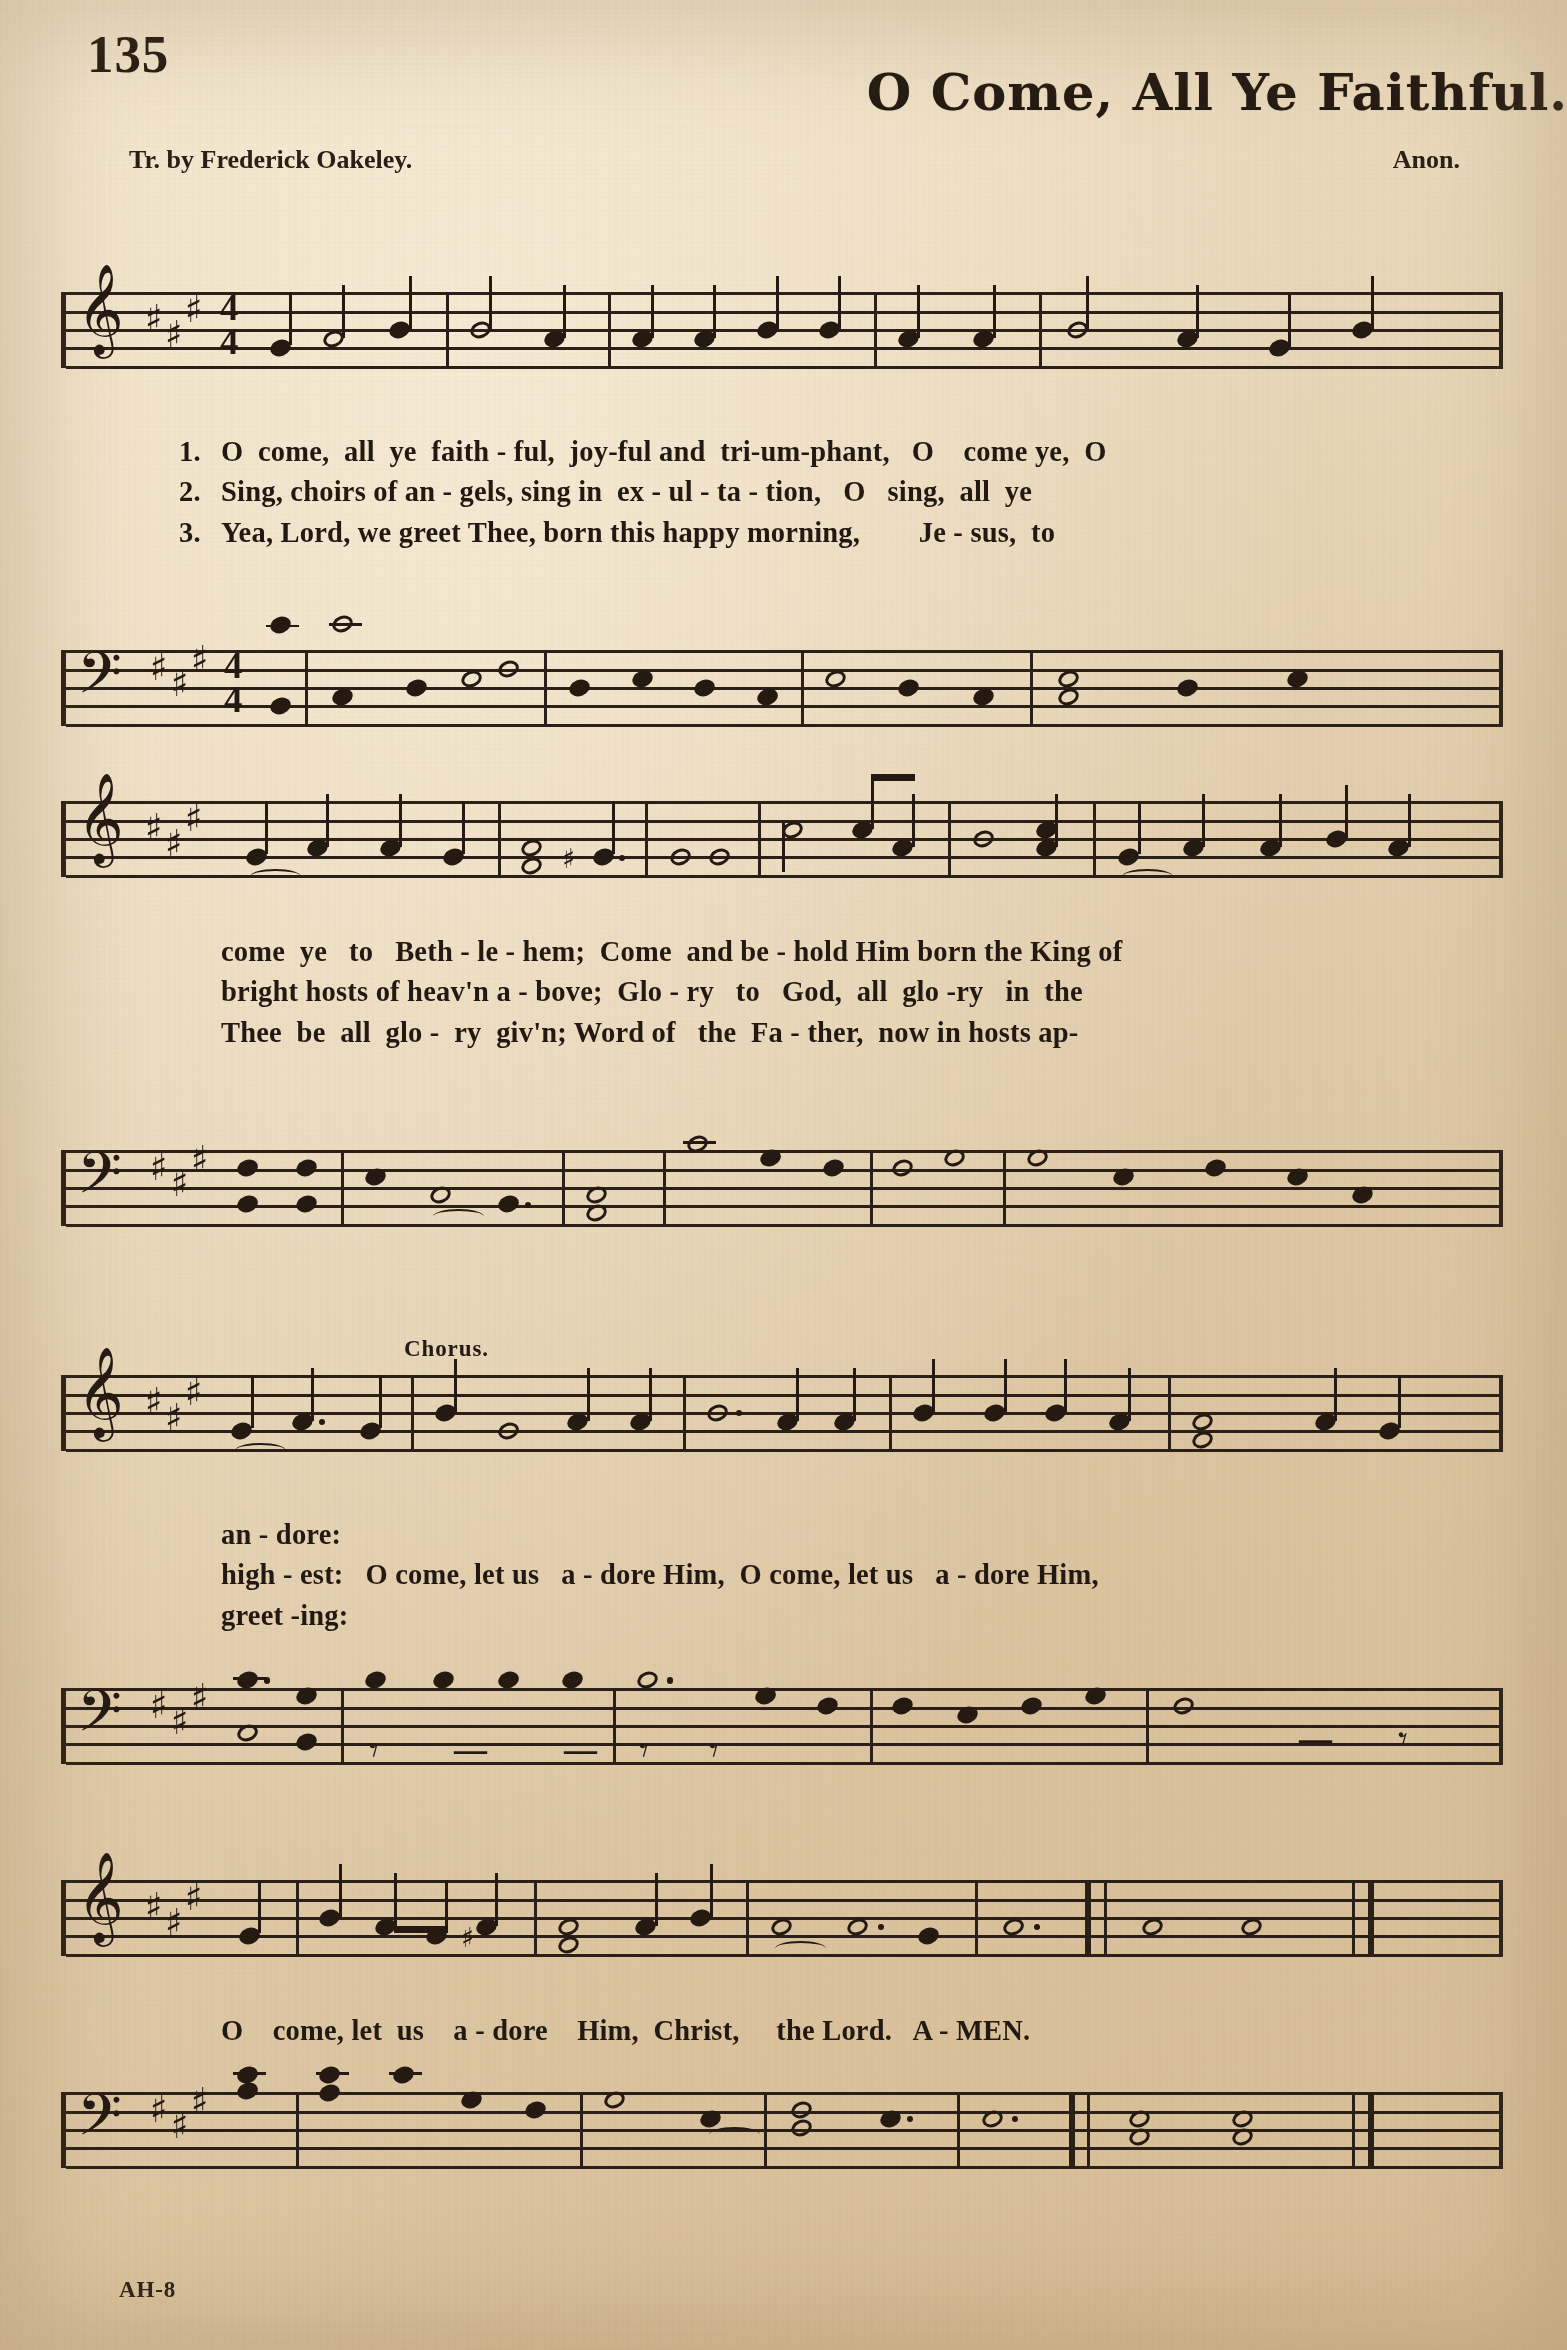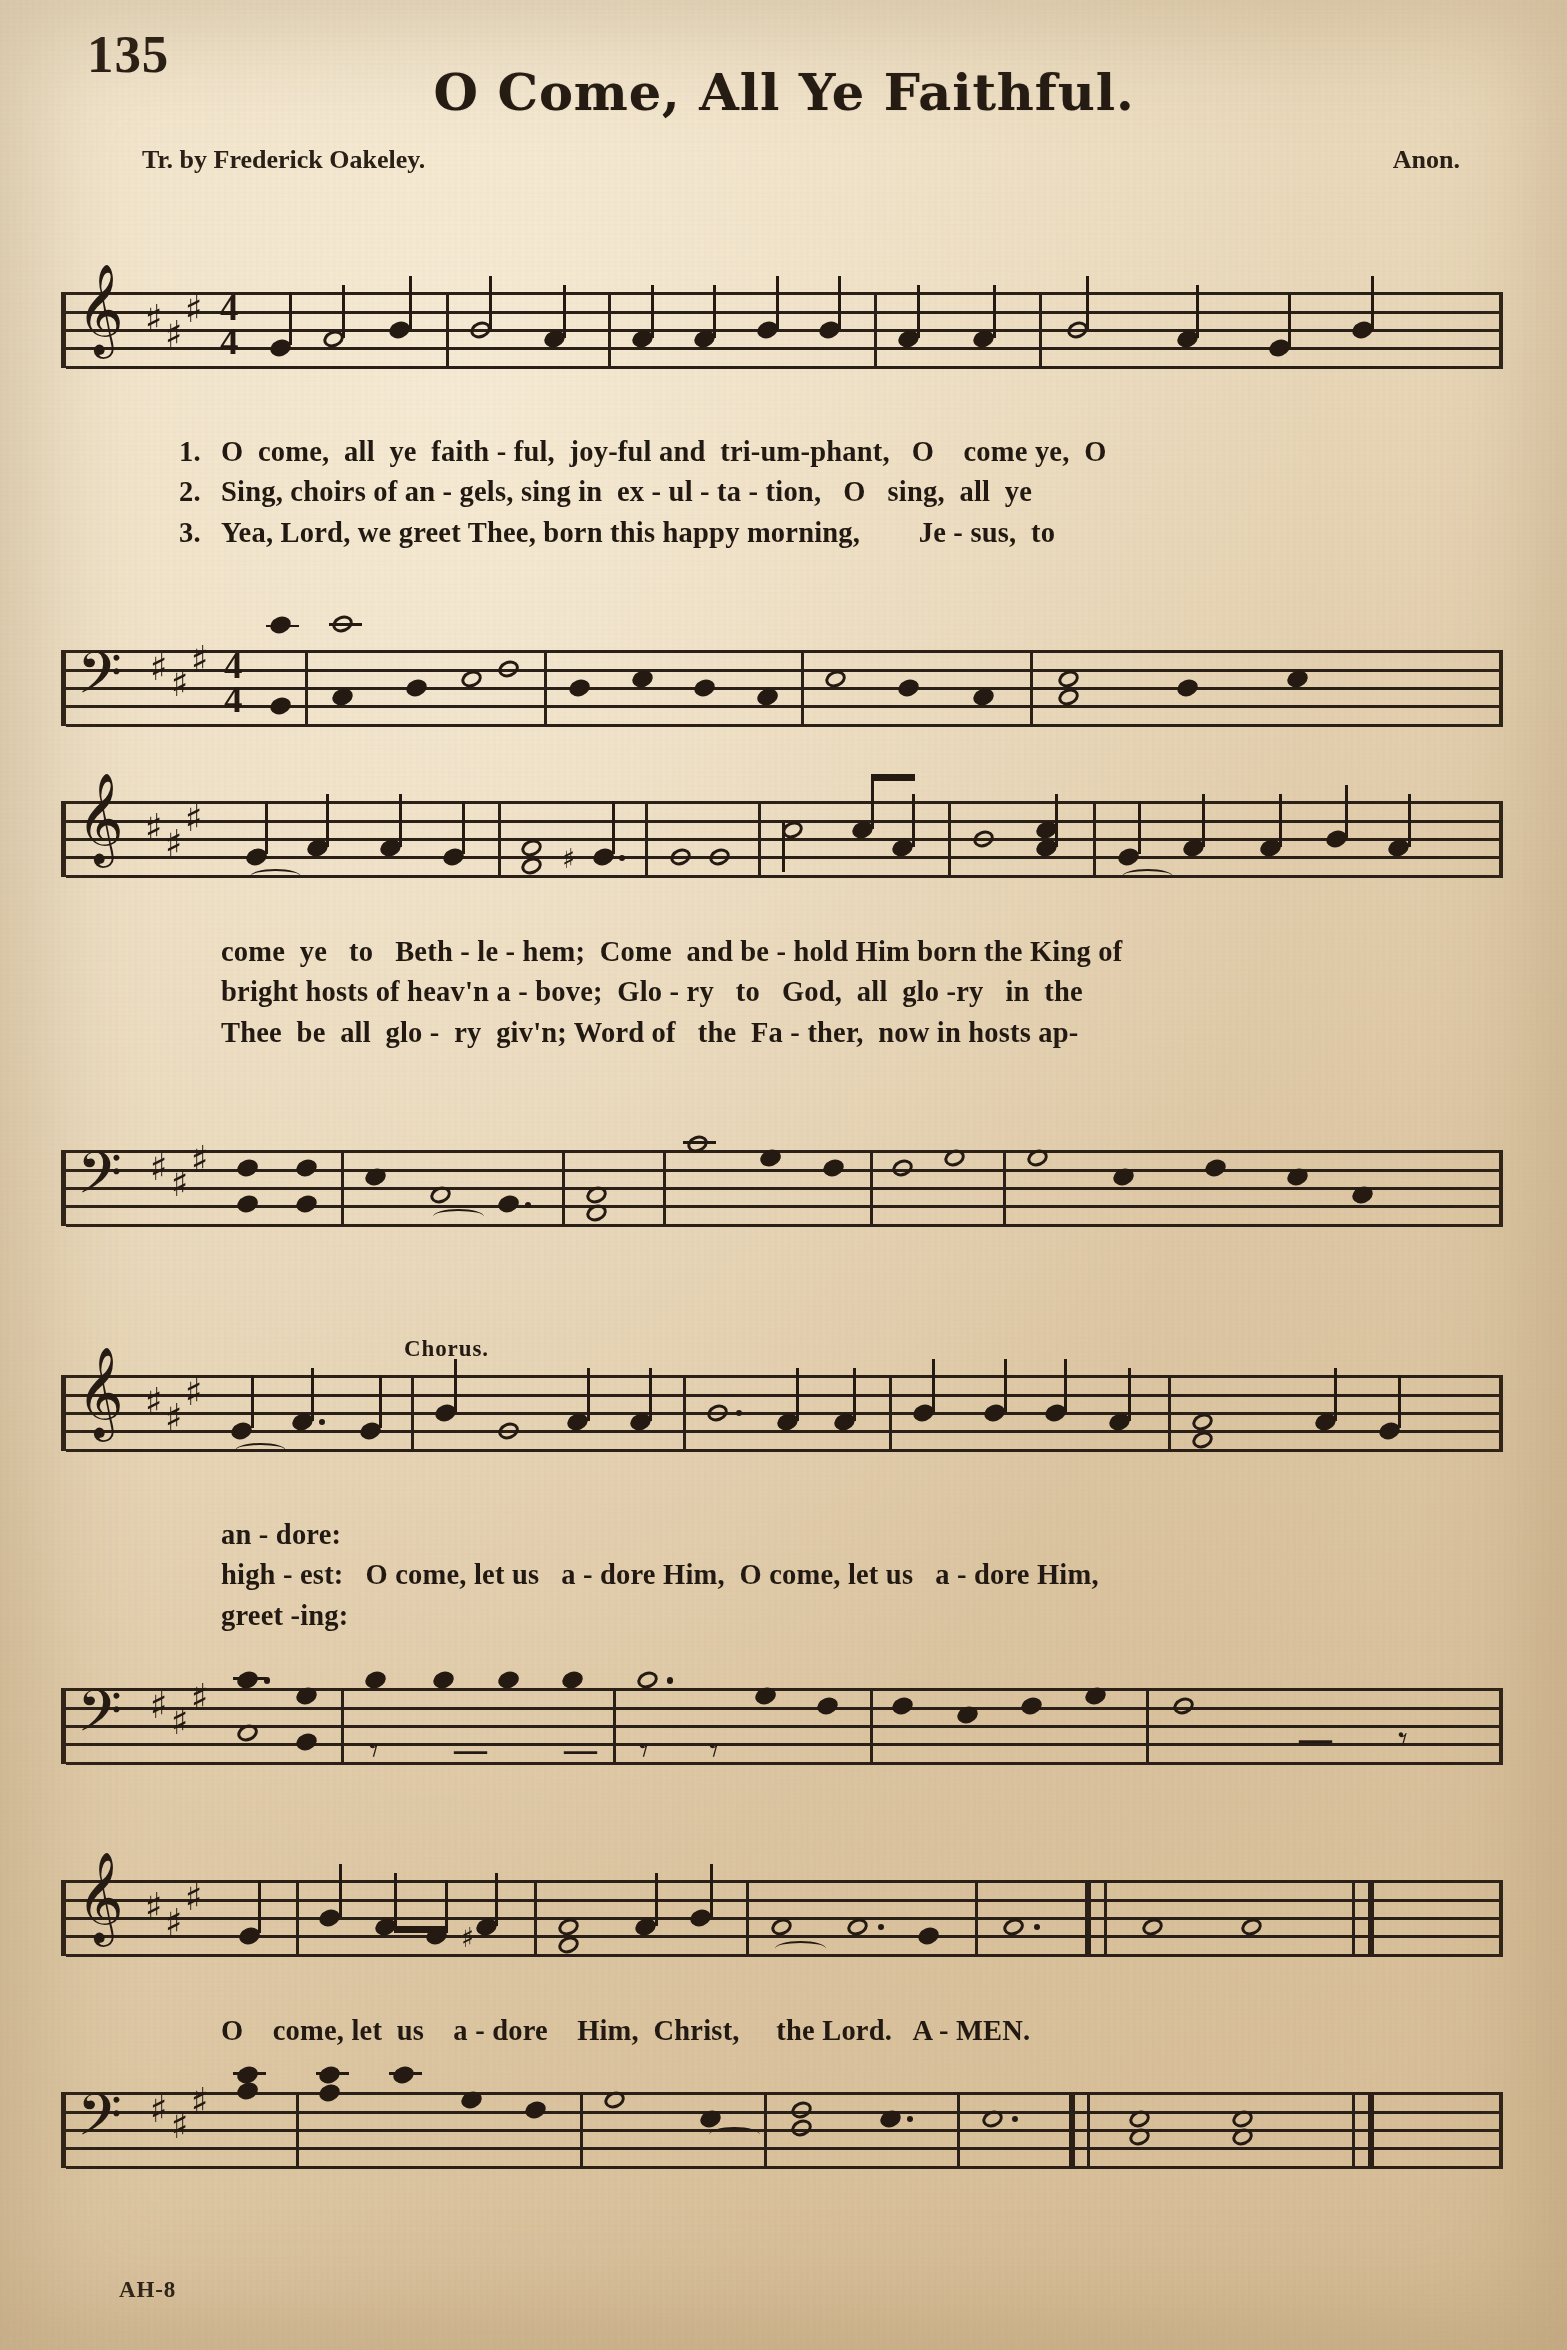--- a/index.html
+++ b/index.html
@@ -58,40 +58,40 @@
   }
   .title {
     font-family: "DejaVu Serif", serif;
     font-size: 51px;
     font-weight: 700;
     color: #231a12;
     letter-spacing: 0.9px;
     line-height: 1.1;
     font-style: normal;
     text-shadow: 0 0 0.9px rgba(40,25,10,.35);
+    text-align: right;
   }
   .subtitle {
     margin-top: 9.2px;
     font-family: "Liberation Serif", serif;
     font-style: italic;
     font-weight: 700;
     font-size: 27.5px;
     color: #2a2017;
     letter-spacing: 0.5px;
   }
   .subtitle span { margin: 0 9.2px; }
   .credit-left {
     position: absolute;
     left: 129px;
     top: 145px;
     font-size: 26px;
     font-weight: 700;
     color: #2a2017;
     font-family: "Liberation Serif", serif;
-    margin-left: 13px;
   }
   .credit-right {
     position: absolute;
     right: 108px;
     top: 145px;
     font-size: 26px;
     font-weight: 700;
     color: #2a2017;
     font-family: "Liberation Serif", serif;
   }

